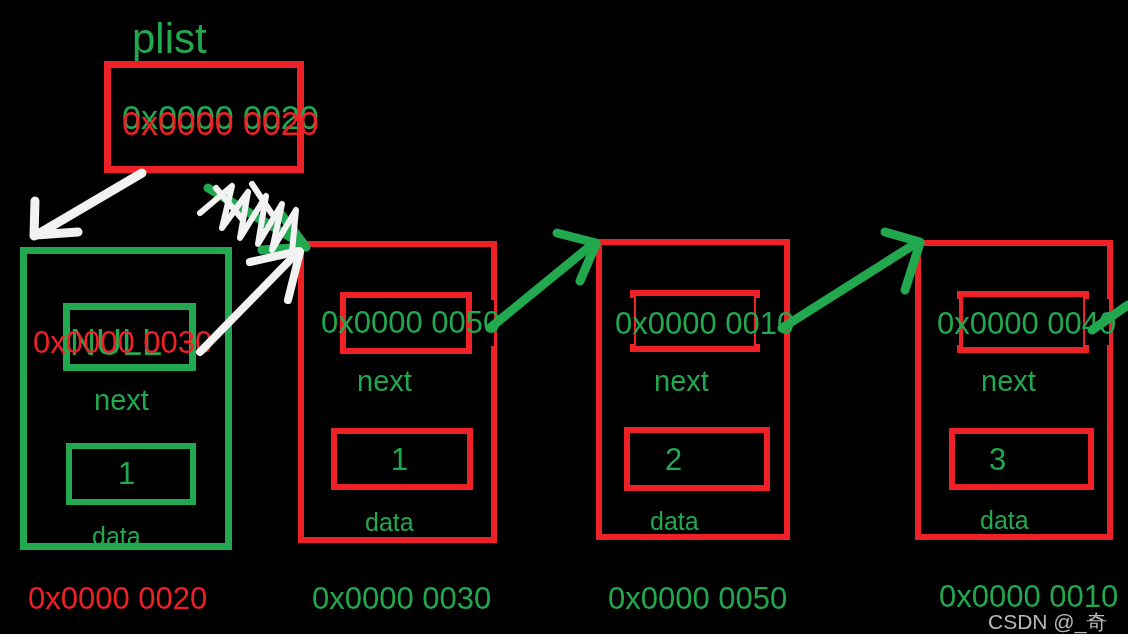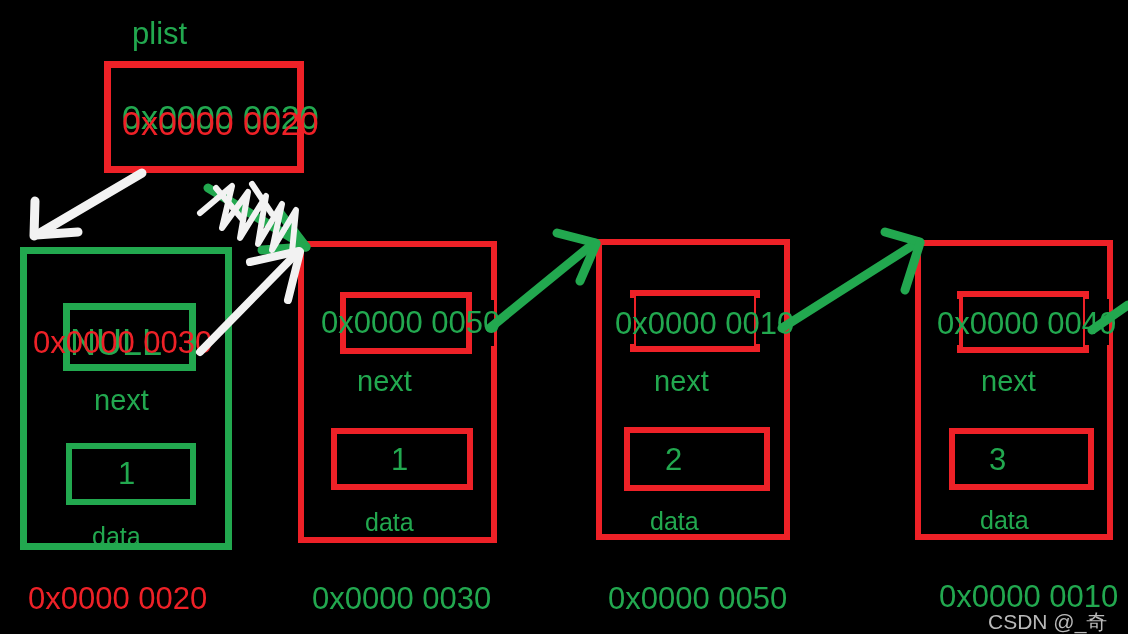--- a/index.html
+++ b/index.html
@@ -30,21 +30,21 @@
     position: absolute;
     white-space: nowrap;
     line-height: 1;
   }
   .green { color: #22a84f; }
   .red   { color: #ee2127; }
 
   
   #plist-label {
     left: 132px; top: 18px;
-    font-size: 31px;
+    font-size: 42px;
   }
   #pphead-label {
     left: 199px; top: 30px;
     font-size: 29px;
   }
 
   
   #plist-box {
     position: absolute;
     left: 104px; top: 61px;

